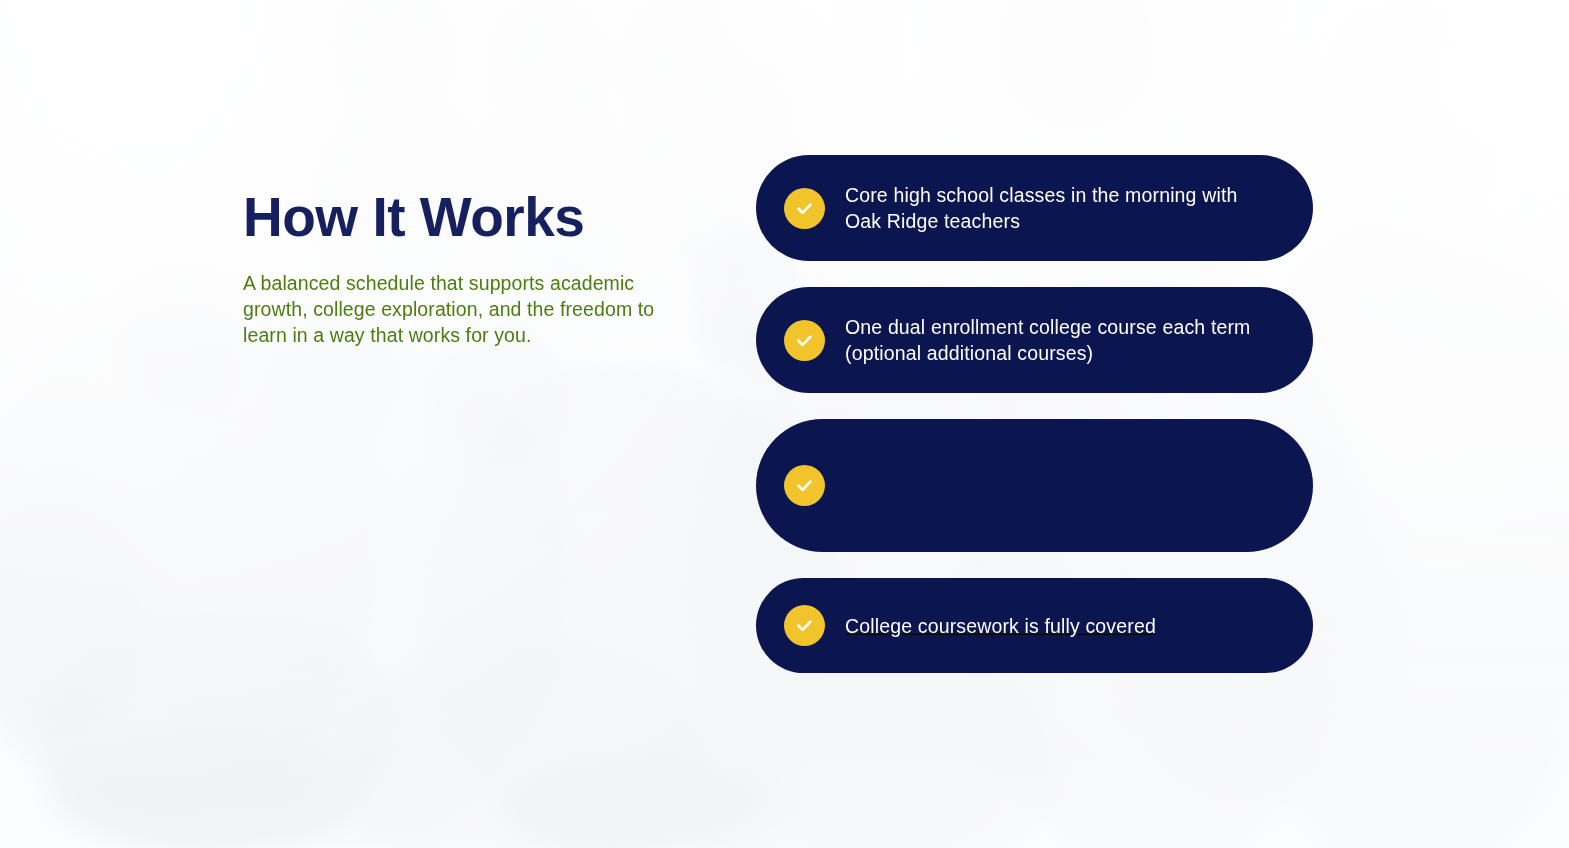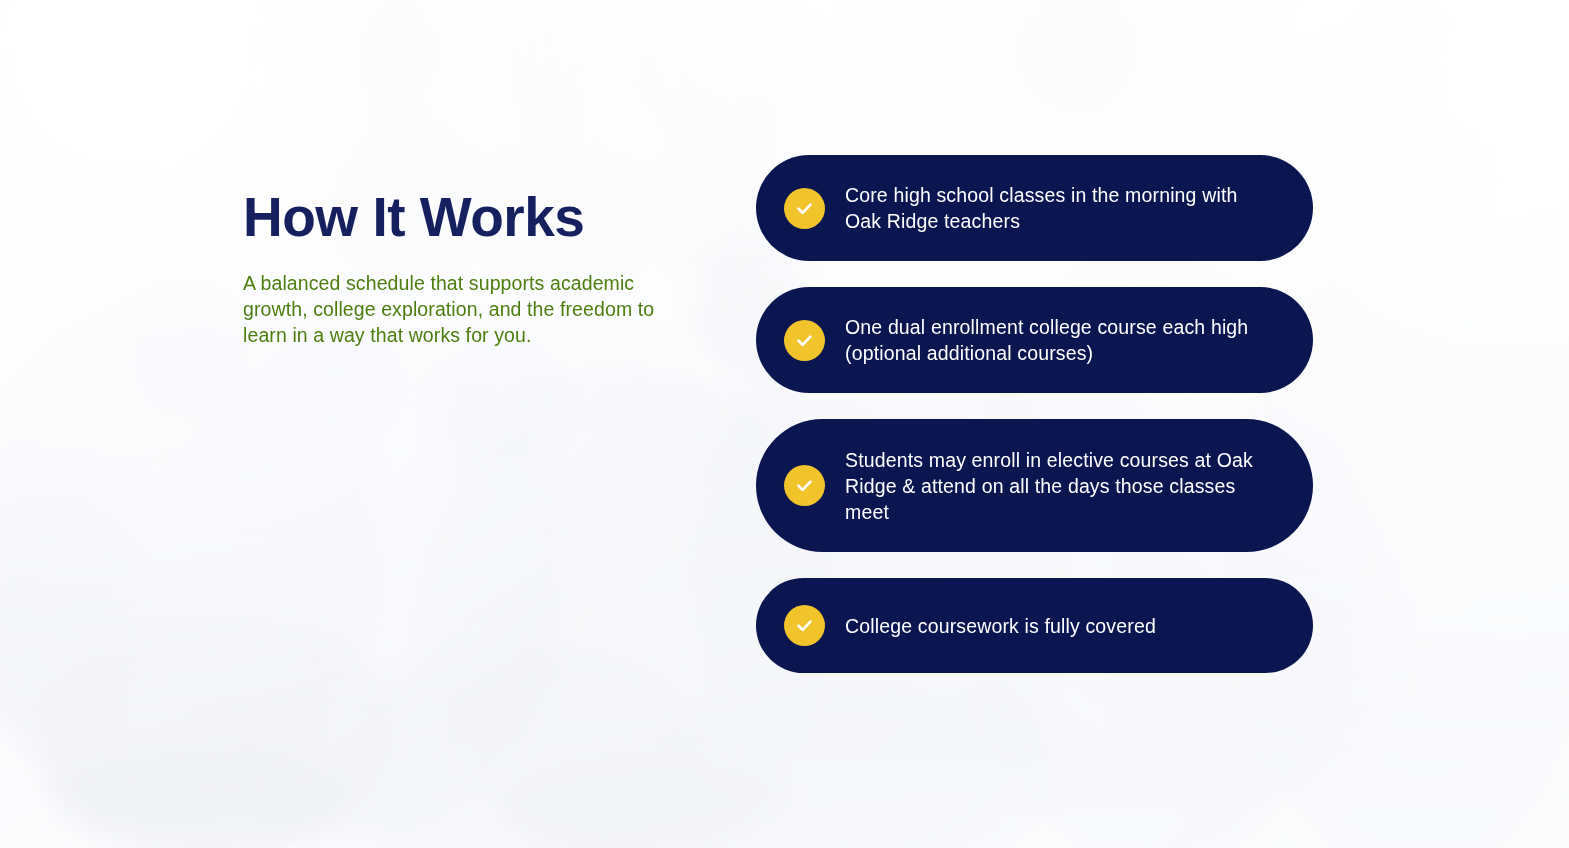--- a/index.html
+++ b/index.html
@@ -85,21 +85,21 @@
     display:flex;
     align-items:center;
     padding:18px 34px 18px 28px;
     margin-bottom:26px;
     border-radius:200px;
   }
   .card.c1{min-height:106px;}
   .card.c2{min-height:106px;}
   .card.c3{min-height:133px;border-radius:70px;}
   .card.c4{min-height:102px;}
-  .card.c5{min-height:95px;}
+  .card.c5{min-height:95px;text-decoration:underline;}
 
   .check{
     flex:0 0 auto;
     width:41px;height:41px;
     border-radius:50%;
     background:#f0c42a;
     display:flex;
     align-items:center;justify-content:center;
     margin-right:20px;
   }
@@ -170,30 +170,29 @@
       </span>
       <span class="card-text">Core high school classes in the morning with Oak Ridge teachers</span>
     </div>
 
     <div class="card c2">
       <span class="check">
         <svg width="21" height="21" viewBox="0 0 24 24" aria-hidden="true">
           <path d="M5.2 12.4 L9.8 17 L18.8 7.6" fill="none" stroke="#ffffff" stroke-width="3.2" stroke-linecap="round" stroke-linejoin="round"></path>
         </svg>
       </span>
-      <span class="card-text">One dual enrollment college course each high (optional additional courses)</span>
+      <span class="card-text">One dual enrollment college course each term (optional additional courses)</span>
     </div>
 
     <div class="card c3">
       <span class="check">
         <svg width="21" height="21" viewBox="0 0 24 24" aria-hidden="true">
           <path d="M5.2 12.4 L9.8 17 L18.8 7.6" fill="none" stroke="#ffffff" stroke-width="3.2" stroke-linecap="round" stroke-linejoin="round"></path>
         </svg>
       </span>
-      <span class="card-text">Students may enroll in elective courses at Oak Ridge &amp; attend on all the days those classes meet</span>
     </div>
 
 
     <div class="card c5">
       <span class="check">
         <svg width="21" height="21" viewBox="0 0 24 24" aria-hidden="true">
           <path d="M5.2 12.4 L9.8 17 L18.8 7.6" fill="none" stroke="#ffffff" stroke-width="3.2" stroke-linecap="round" stroke-linejoin="round"></path>
         </svg>
       </span>
       <span class="card-text">College coursework is fully covered</span>

